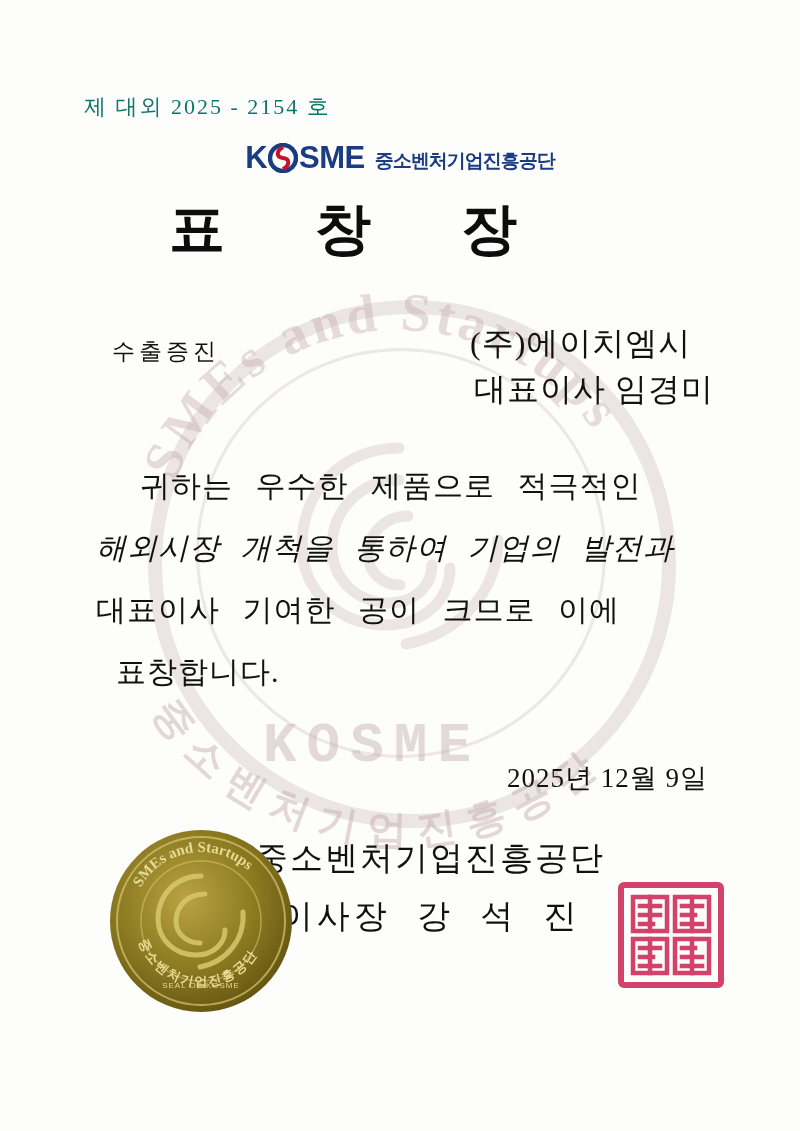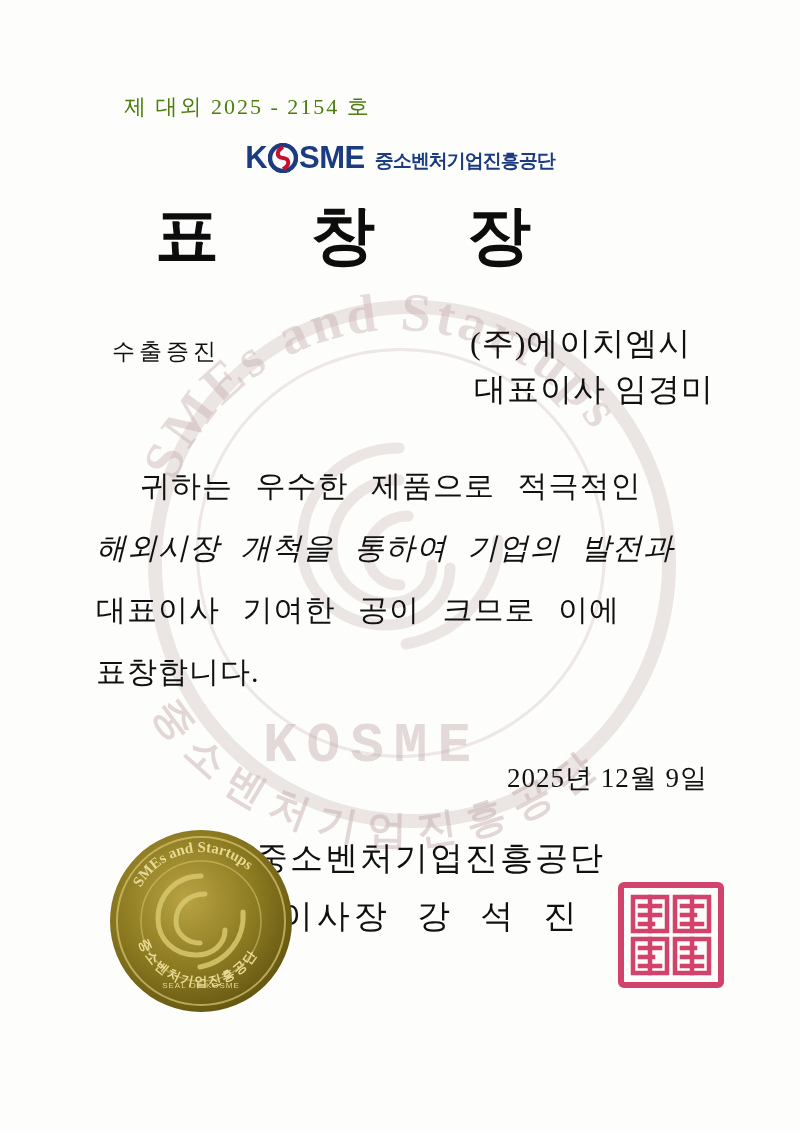--- a/index.html
+++ b/index.html
@@ -80,22 +80,21 @@
   }
 
   
   .doc-number {
     position: absolute;
     left: 84px;
     top: 92px;
     font-size: 22px;
     letter-spacing: 2px;
     font-family: "Liberation Serif", serif;
-    color: #4d7c0f;
-    margin-left: 40px;
+    color: #0f766e;
   }
 
   .logo-row {
     position: absolute;
     left: 0;
     top: 140px;
     width: 800px;
     display: flex;
     justify-content: center;
     align-items: center;
@@ -127,21 +126,21 @@
     padding-top: 6px;
   }
 
   
   .title {
     position: absolute;
     left: 0;
     top: 192px;
     width: 686px;
     text-align: center;
-    font-size: 64px;
+    font-size: 56px;
     font-weight: 700;
     letter-spacing: 38px;
     text-indent: 38px;
     font-family: "Liberation Serif", serif;
     color: #0d0d0d;
   }
 
   
   .award-kind {
     position: absolute;
@@ -174,21 +173,21 @@
     top: 455px;
     width: 640px;
     font-size: 30px;
     line-height: 62px;
     letter-spacing: 1px;
     color: #111;
   }
   .body-text .l1 { text-indent: 44px; word-spacing: 14px; }
   .body-text .l2 { word-spacing: 12px; font-style: italic; }
   .body-text .l3 { word-spacing: 14px; }
-  .body-text .l4 { word-spacing: 6px; }
+  .body-text .l4 { word-spacing: 6px; margin-left: 20px; }
 
   
   .date {
     position: absolute;
     right: 92px;
     top: 760px;
     font-size: 27px;
     letter-spacing: 1px;
     color: #111;
     margin-left: 48px;

